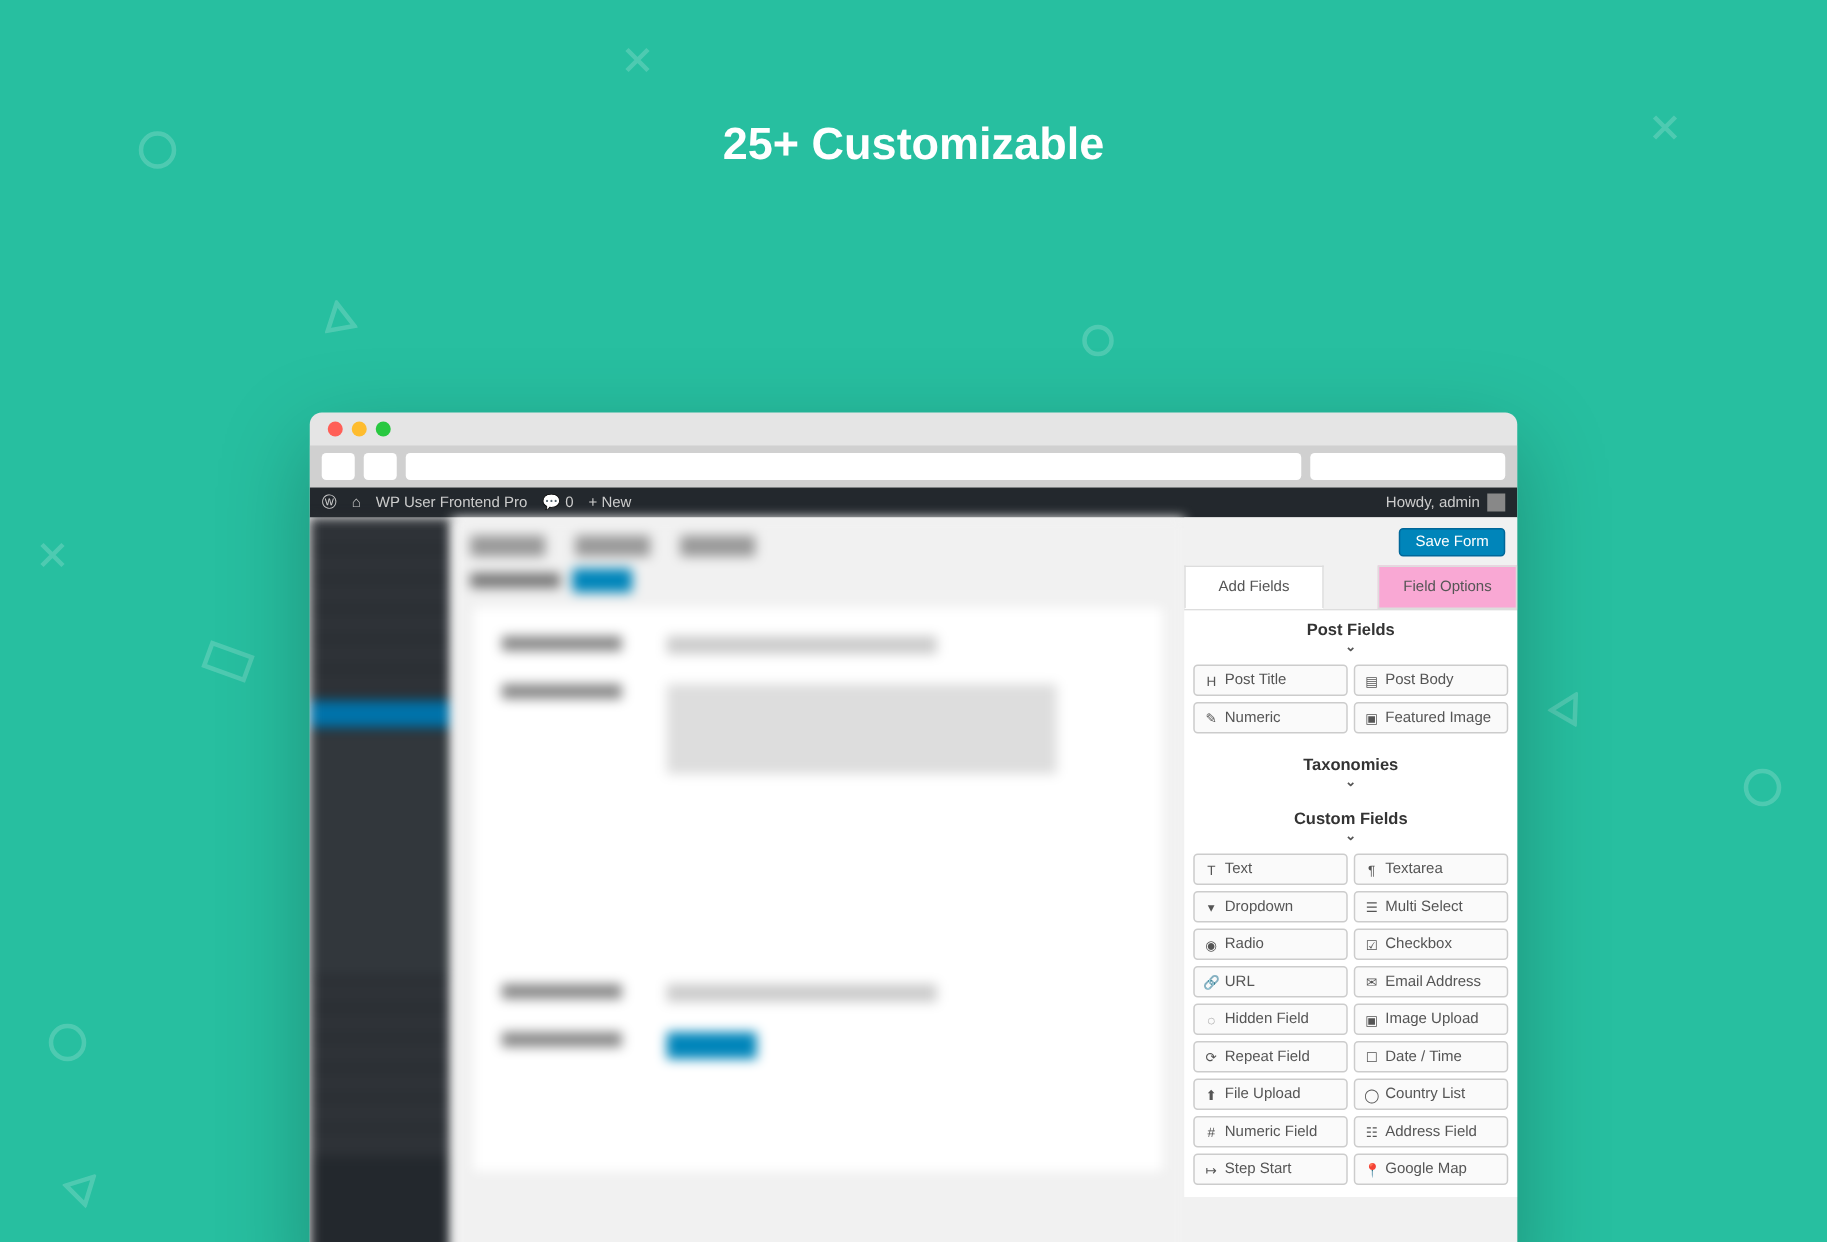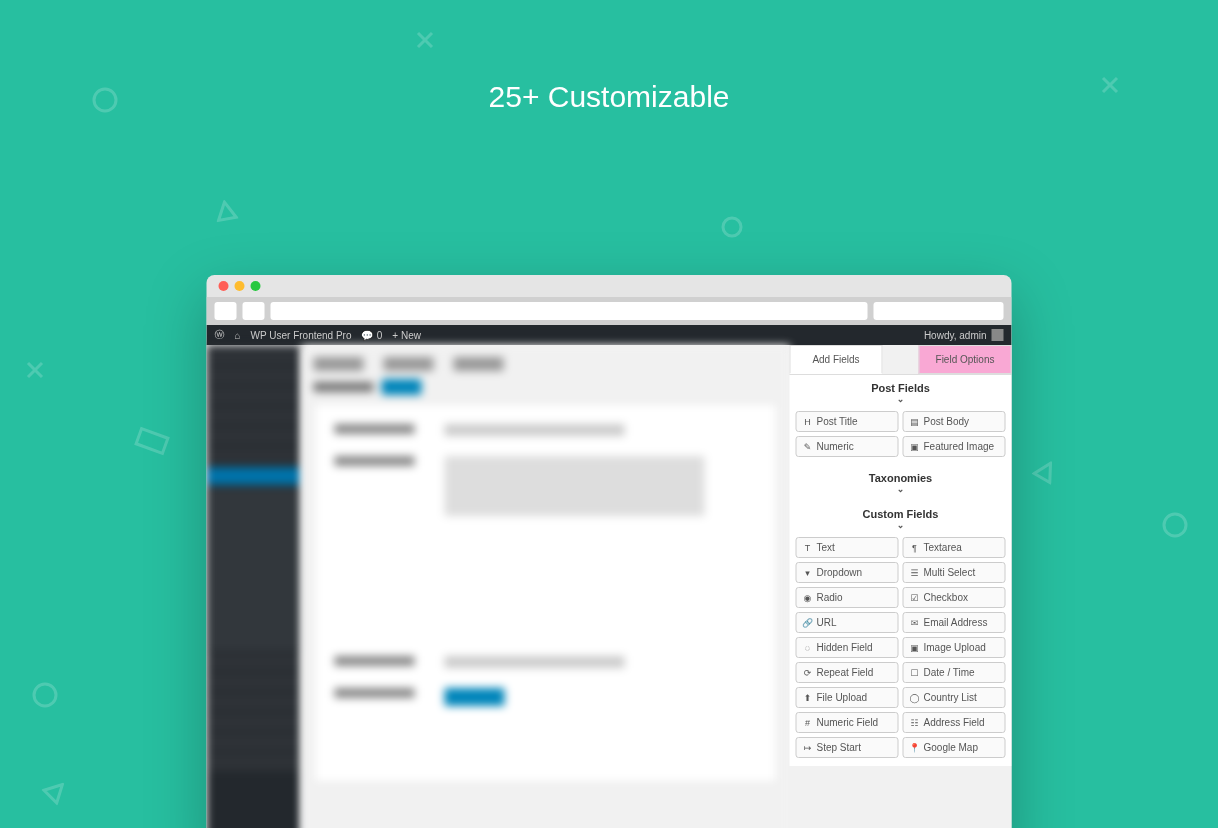--- a/index.html
+++ b/index.html
@@ -9,21 +9,21 @@
     width: 1218px;
     height: 828px;
     overflow: hidden;
     position: relative;
   }
   .hero {
     text-align: center;
     color: #fff;
     padding-top: 80px;
   }
-  .hero-sub { font-size: 30px; font-weight: 400; }
+  .hero-sub { font-size: 30px; font-weight: 700; }
   .hero-main { font-size: 52px; font-weight: 700; margin-top: 6px; }
 
   .browser {
     position: absolute;
     top: 275px;
     left: 50%;
     transform: translateX(-50%);
     width: 805px;
     background: #e5e5e5;
     border-radius: 8px 8px 0 0;
@@ -305,20 +305,23 @@
             <div class="cfield"></div>
           </div>
         <div class="crow">
             <div class="clabel"></div>
             <div class="cfield" style="background:#0085ba;width:60px;height:18px"></div>
           </div>
       </div>
     </div>
 
     <div class="rightpanel">
+      <div class="save-row">
+        <button class="save-btn">Save Form</button>
+      </div>
       <div class="panel-tabs">
         <div class="panel-tab active">Add Fields</div>
         <div class="panel-tab">Field Options</div>
       </div>
       <div class="panel-body">
 
         <div class="section-head">
           <span>Post Fields</span>
           <span class="chev">⌄</span>
         </div>

